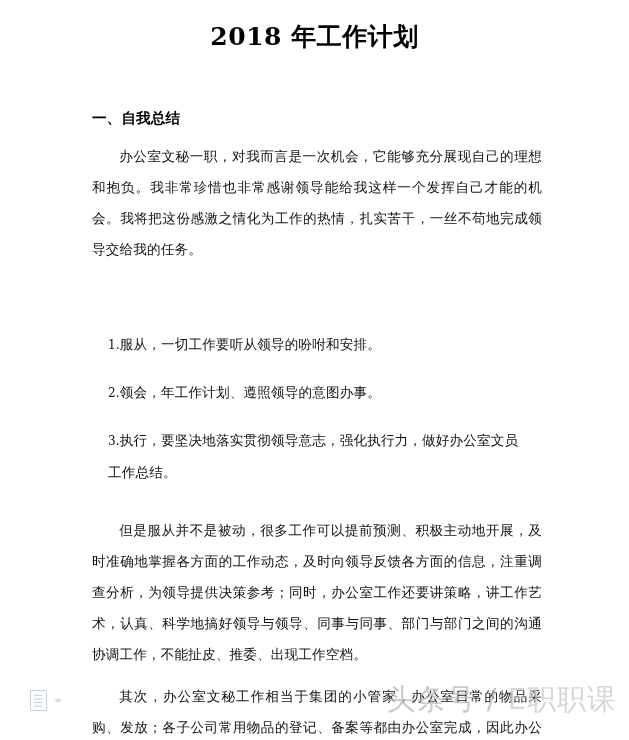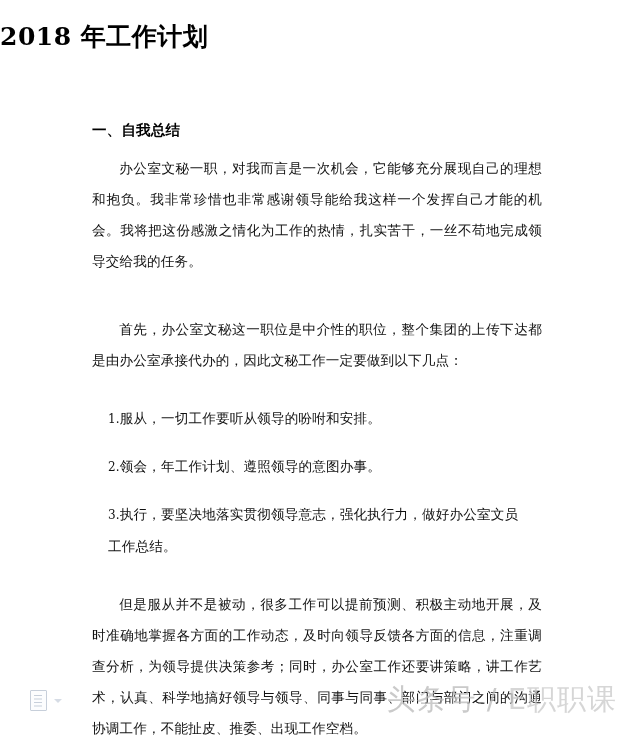--- a/index.html
+++ b/index.html
@@ -20,21 +20,21 @@
     position: absolute;
     inset: 0;
     background: #ffffff;
   }
 
   .doc-title {
     position: absolute;
     top: 22px;
     left: 0;
     width: 629px;
-    text-align: left;
+    text-align: center;
     font-family: "DejaVu Serif", "Liberation Serif", serif;
     font-size: 25px;
     font-weight: 700;
     letter-spacing: 0.5px;
     color: #000000;
     line-height: 1.2;
   }
 
   .body-col {
     position: absolute;
@@ -45,21 +45,21 @@
 
   .heading {
     font-size: 14.5px;
     font-weight: 700;
     color: #000000;
     letter-spacing: 0.2px;
     margin: 0;
     line-height: 1.5;
   }
 
-  .h-sec1 { margin-top: 16px; }
+  .h-sec1 { margin-top: 4px; }
   .h-sec2 { margin-top: 0; }
 
   .para {
     font-size: 13.6px;
     line-height: 31px;
     color: #111111;
     margin: 0;
     text-align: justify;
     text-justify: inter-ideograph;
     letter-spacing: 0.15px;
@@ -144,21 +144,20 @@
 
     <div class="gap-sm"></div>
 
     <p class="para indent">办公室文秘一职，对我而言是一次机会，它能够充分展现自己的理想和抱负。我非常珍惜也非常感谢领导能给我这样一个发挥自己才能的机会。我将把这份感激之情化为工作的热情，扎实苦干，一丝不苟地完成领导交给我的任务。</p>
 
     <div class="gap-lg"></div>
 
 
     <div class="gap-sm"></div>
 
-    <p class="para indent">首先，办公室文秘这一职位是中介性的职位，整个集团的上传下达都是由办公室承接代办的，因此文秘工作一定要做到以下几点：</p>
 
     <div class="gap-sm"></div>
 
     <div class="list-item">
       <span class="list-num">1.</span><span>服从，一切工作要听从领导的吩咐和安排。</span>
     </div>
 
     <div class="list-item">
       <span class="list-num">2.</span><span>领会，年工作计划、遵照领导的意图办事。</span>
     </div>

